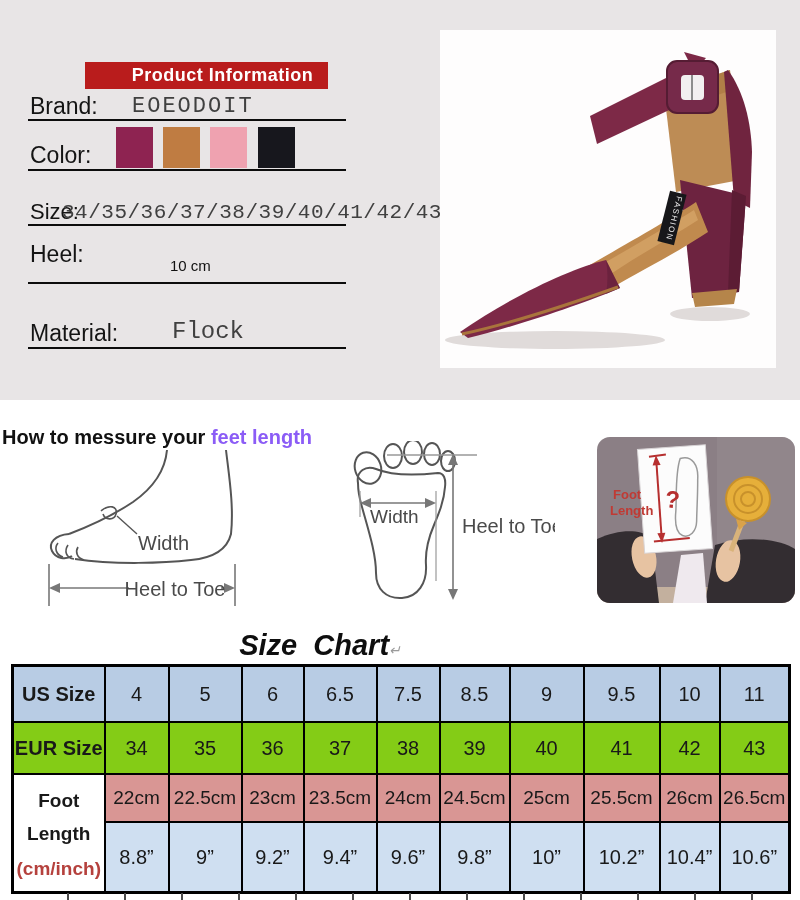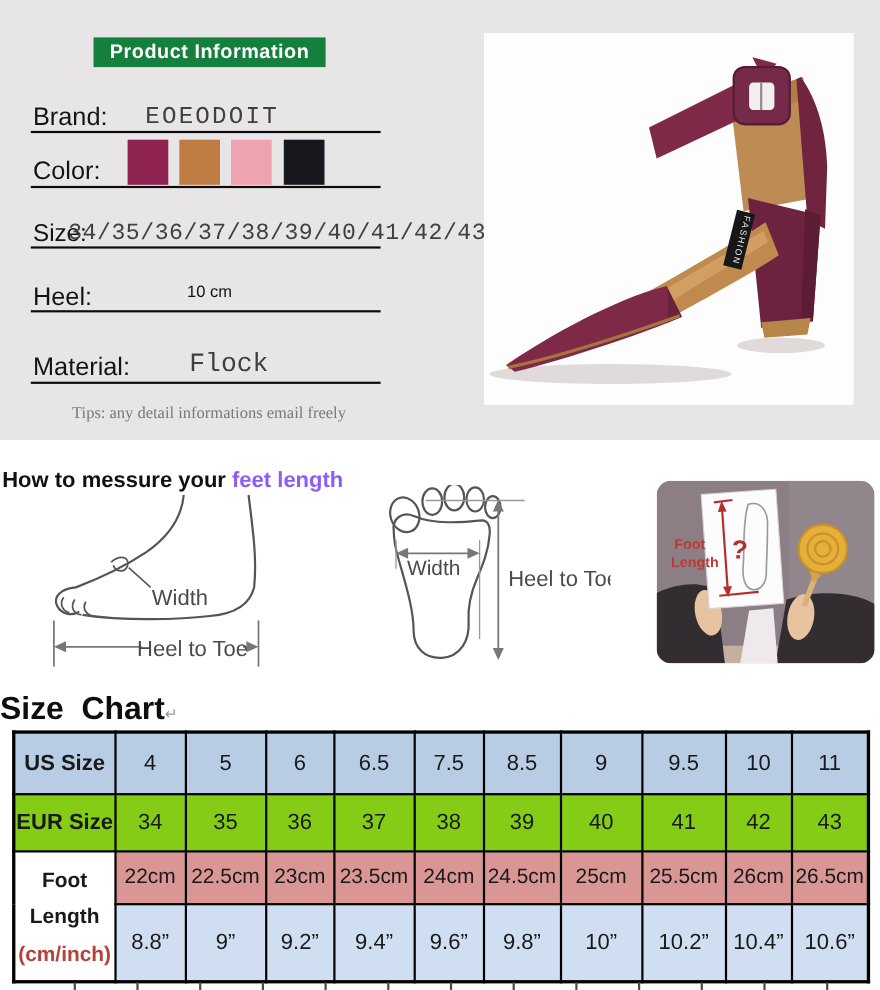--- a/index.html
+++ b/index.html
@@ -1,39 +1,39 @@
 <!DOCTYPE html>
 <html><head>
 <meta charset="utf-8">
 <style>
   html,body{margin:0;padding:0;background:#fff;}
   .canvas{position:relative;width:800px;height:900px;background:#ffffff;overflow:hidden;
           font-family:"Liberation Sans",sans-serif;color:#161616;}
   
   .top-section{position:absolute;left:0;top:0;width:800px;height:400px;background:#e8e5e6;}
-  .pi-header{position:absolute;left:85px;top:34px;width:211px;height:27px;background:#15803d;
+  .pi-header{position:absolute;left:85px;top:62px;width:211px;height:27px;background:#b91c1c;
              color:#fff;font-weight:800;font-size:18px;letter-spacing:.5px;
-             display:flex;align-items:center;justify-content:center;}
+             display:flex;align-items:center;justify-content:center;padding-left:32px;}
   .row-label{position:absolute;left:30px;font-size:23px;color:#141414;}
   .underline{position:absolute;left:28px;width:318px;height:2px;background:#0c0c0c;}
   .val-serif{position:absolute;font-family:Liberation Mono, monospace;color:#404040;}
   .val-sans{position:absolute;color:#111;}
   .swatch{position:absolute;top:127px;width:37px;height:41px;}
   .tips{position:absolute;left:0;top:368px;width:380px;text-align:center;
         font-family:"Liberation Serif",serif;font-size:15px;color:#7a7a7a;}
   .shoe-panel{position:absolute;left:440px;top:30px;width:336px;height:338px;background:#fefdfd;}
   
   .measure-title{position:absolute;left:2px;top:426px;font-size:20px;font-weight:bold;color:#111;}
   .measure-title .hl{color:#8b5cf6;}
   .diagram{position:absolute;}
   .diagram text{font-family:"Liberation Sans",sans-serif;}
   .caption{position:absolute;left:0;top:609px;width:800px;text-align:center;
            font-size:17px;color:#1f1f1f;}
-  .sc-title{position:absolute;left:0;top:629px;width:640px;
-            font-size:29px;font-weight:bold;color:#0e0e0e;word-spacing:8px;}
+  .sc-title{position:absolute;left:0;top:629px;width:640px;text-align:center;
+            font-size:29px;font-weight:bold;color:#0e0e0e;word-spacing:8px;font-style:italic;}
   .sc-title .ret{font-size:14px;color:#9a9a9a;font-weight:normal;}
   
   table.size-chart{position:absolute;left:11px;top:664px;border-collapse:collapse;
                    border:3px solid #000;table-layout:fixed;}
   table.size-chart td{border:2px solid #000;text-align:center;vertical-align:middle;
                       font-size:20px;color:#191919;padding:0;}
   td.hdr{font-weight:bold;font-size:19px;}
   tr.row-us td{background:#b8cce4;height:54px;}
   tr.row-eur td{background:#84cc16;height:50px;}
   tr.row-cm td{background:#d99694;height:46px;font-size:19px;}
@@ -61,29 +61,28 @@
     <div class="swatch" style="left: 116px; background-color: rgb(142, 35, 81);"></div>
     <div class="swatch" style="left: 163px; background-color: rgb(191, 124, 66);"></div>
     <div class="swatch" style="left: 210px; background-color: rgb(239, 162, 176);"></div>
     <div class="swatch" style="left: 258px; background-color: rgb(23, 23, 29);"></div>
     <div class="underline" style="top:169px;"></div>
 
     <div class="row-label" style="top:199px;font-size:22px;">Size:</div>
     <div class="val-serif" style="left:62px;top:201px;font-size:21px;letter-spacing:.5px;">34/35/36/37/38/39/40/41/42/43</div>
     <div class="underline" style="top:224px;"></div>
 
-    <div class="row-label" style="top:256px;">Heel:</div>
+    <div class="row-label" style="top:241px;">Heel:</div>
     <div class="val-sans" style="left:170px;top:257px;font-size:15px;">10 cm</div>
     <div class="underline" style="top:282px;"></div>
 
     <div class="row-label" style="top:320px;">Material:</div>
     <div class="val-serif" style="left:172px;top:318px;font-size:24px;">Flock</div>
     <div class="underline" style="top:347px;"></div>
 
-    <div class="tips">Tips: any detail informations email freely</div>
 
     <div class="shoe-panel">
       <svg width="336" height="338" viewBox="0 0 336 338">
         <ellipse cx="115" cy="310" rx="110" ry="9" fill="#e0dbda"></ellipse>
         <ellipse cx="270" cy="284" rx="40" ry="7" fill="#e0dbda"></ellipse>
         <path d="M224,62 L290,40 L300,150 L236,162 Z" fill="#bd8c55"></path>
         <path d="M224,62 L290,40 L292,60 L228,82 Z" fill="#a5733d" opacity="0.55"></path>
         <path d="M288,40 C304,62 311,92 312,122 L310,178 L294,170 L284,42 Z" fill="#70243f"></path>
         <path d="M240,150 L306,166 L299,262 L252,268 Z" fill="#6d2340"></path>
         <path d="M292,160 L306,166 L299,262 L288,263 Z" fill="#5c1c34"></path>

